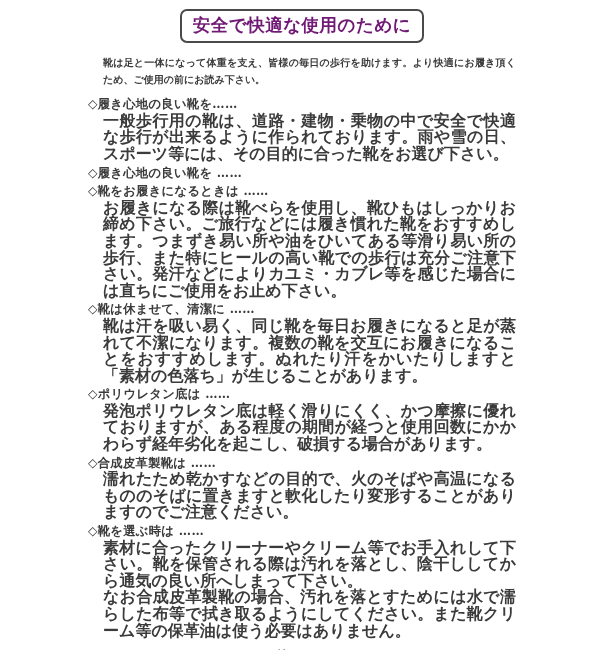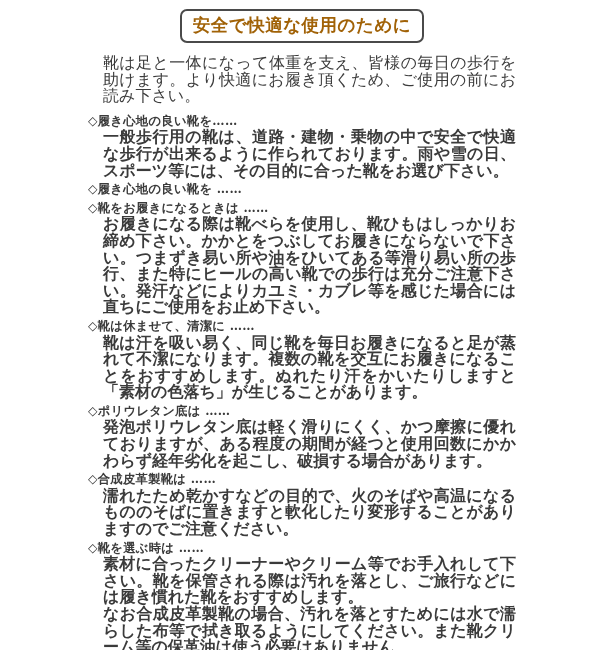--- a/index.html
+++ b/index.html
@@ -25,27 +25,27 @@
     margin: 0 0 12px 0;
   }
   .title-box {
     display: inline-block;
     border: 2px solid #4a4a4a;
     border-radius: 7px;
     padding: 2px 11px 4px 11px;
     font-size: 17.5px;
     font-weight: 600;
     letter-spacing: 0.5px;
-    color: #a16207;
+    color: #701a75;
   }
   .intro {
     margin: 0 0 0 15px;
-    font-size: 16px;
+    font-size: 10px;
     line-height: 16.6px;
-    font-weight: 400;
+    font-weight: 700;
     text-align: justify;
   }
   .sections section {
     margin-top: 2px;
   }
   .sections section:first-child {
     margin-top: 8px;
   }
   .sec-heading {
     margin: 0;
@@ -88,21 +88,21 @@
         </div>
   </section>
 
   <section>
     <h2 class="sec-heading">◇履き心地の良い靴を ……</h2>
   </section>
 
   <section>
     <h2 class="sec-heading">◇靴をお履きになるときは ……</h2>
     <div class="sec-body">
-          <p>お履きになる際は靴べらを使用し、靴ひもはしっかりお締め下さい。かかとをつぶしてお履きにならないで下さい。つまずき易い所や油をひいてある等滑り易い所の歩行、また特にヒールの高い靴での歩行は充分ご注意下さい。発汗などによりカユミ・カブレ等を感じた場合には直ちにご使用をお止め下さい。</p>
+          <p>お履きになる際は靴べらを使用し、靴ひもはしっかりお締め下さい。ご旅行などには履き慣れた靴をおすすめします。つまずき易い所や油をひいてある等滑り易い所の歩行、また特にヒールの高い靴での歩行は充分ご注意下さい。発汗などによりカユミ・カブレ等を感じた場合には直ちにご使用をお止め下さい。</p>
         </div>
   </section>
 
   <section>
     <h2 class="sec-heading">◇靴は休ませて、清潔に ……</h2>
     <div class="sec-body">
           <p>靴は汗を吸い易く、同じ靴を毎日お履きになると足が蒸れて不潔になります。複数の靴を交互にお履きになることをおすすめします。ぬれたり汗をかいたりしますと「素材の色落ち」が生じることがあります。</p>
         </div>
   </section>
 
@@ -116,21 +116,21 @@
   <section>
     <h2 class="sec-heading">◇合成皮革製靴は ……</h2>
     <div class="sec-body">
           <p>濡れたため乾かすなどの目的で、火のそばや高温になるもののそばに置きますと軟化したり変形することがありますのでご注意ください。</p>
         </div>
   </section>
 
   <section>
     <h2 class="sec-heading">◇靴を選ぶ時は ……</h2>
     <div class="sec-body">
-          <p>素材に合ったクリーナーやクリーム等でお手入れして下さい。靴を保管される際は汚れを落とし、ご旅行などには履き慣れた靴をおすすめします。</p>
+          <p>素材に合ったクリーナーやクリーム等でお手入れして下さい。靴を保管される際は汚れを落とし、陰干ししてから通気の良い所へしまって下さい。</p>
           <p>なお合成皮革製靴の場合、汚れを落とすためには水で濡らした布等で拭き取るようにしてください。また靴クリーム等の保革油は使う必要はありません。</p>
         </div>
   </section>
 </div>
 
   <div class="doc-footer">
     <div>(株)ジュン</div>
 
   </div>
 

